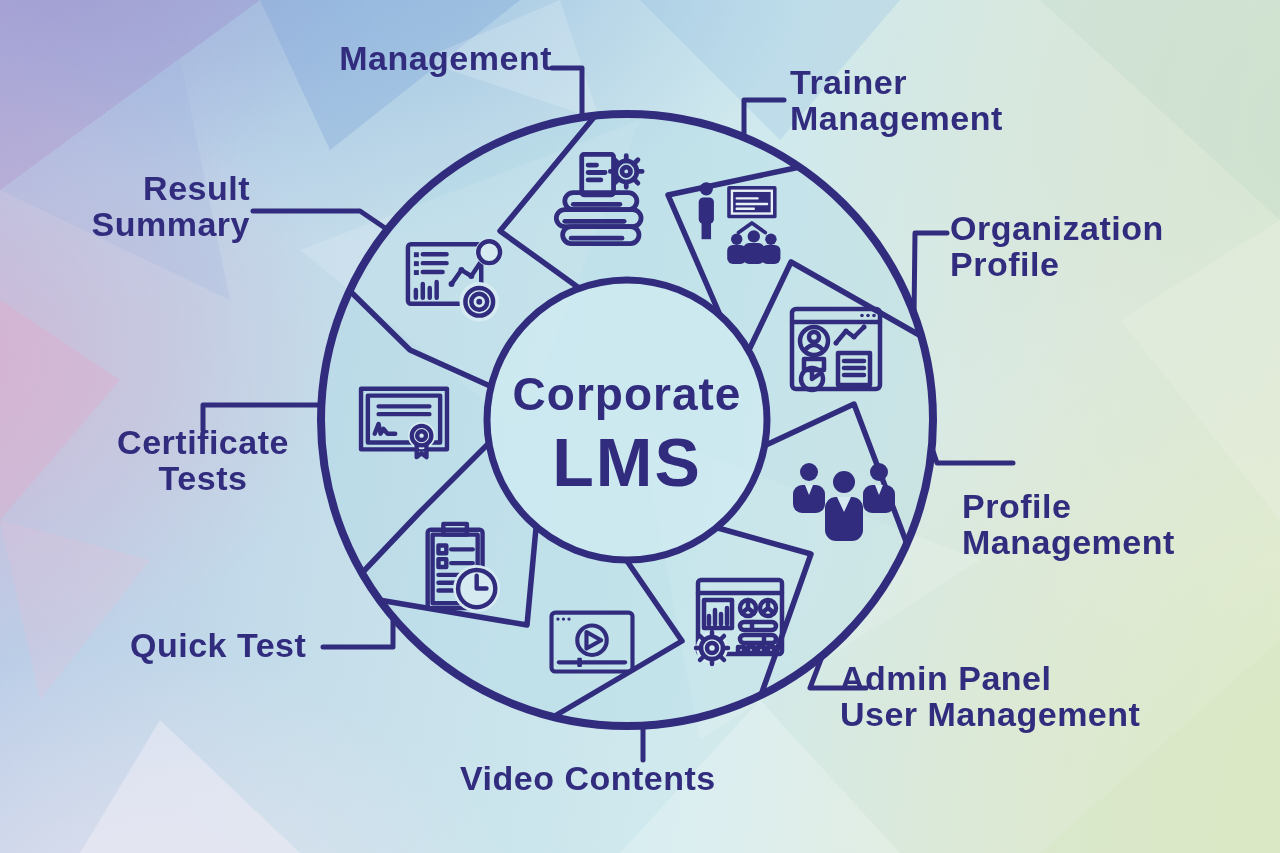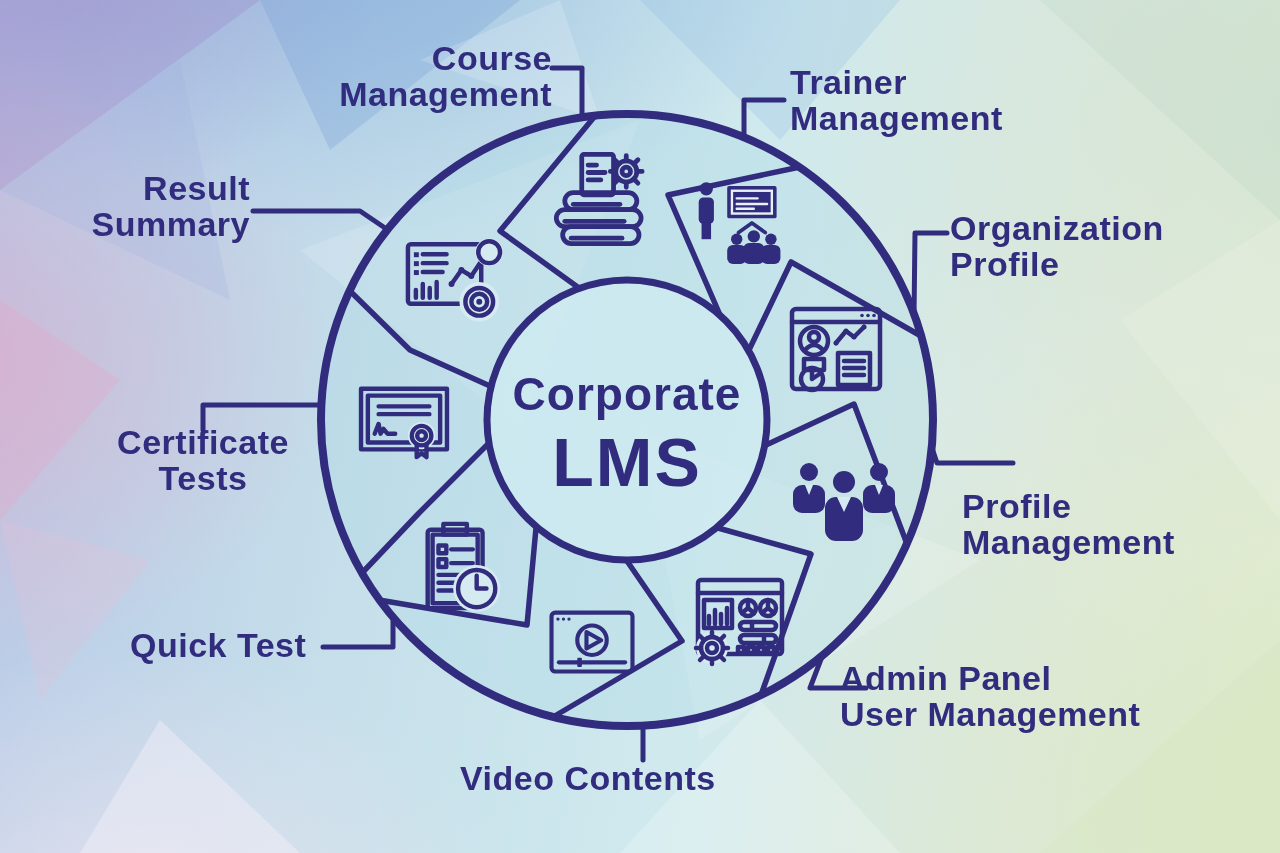--- a/index.html
+++ b/index.html
@@ -261,21 +261,20 @@
     <circle cx="88" cy="24" r="11" class="ln-s" stroke-width="4"></circle>
     <circle cx="78" cy="74" r="20" class="bk"></circle>
     <g class="ln-s" stroke-width="4">
       <circle cx="78" cy="74" r="14"></circle>
       <circle cx="78" cy="74" r="8"></circle>
     </g>
     <circle cx="78" cy="74" r="3" class="fl"></circle>
   </svg>
 
   <div class="label lbl-course">
-    <span class="ln">Course</span>
     <span class="ln">Management</span>
   </div>
   <div class="label lbl-trainer">
     <span class="ln">Trainer</span>
     <span class="ln">Management</span>
   </div>
   <div class="label lbl-org">
     <span class="ln">Organization</span>
     <span class="ln">Profile</span>
   </div>

